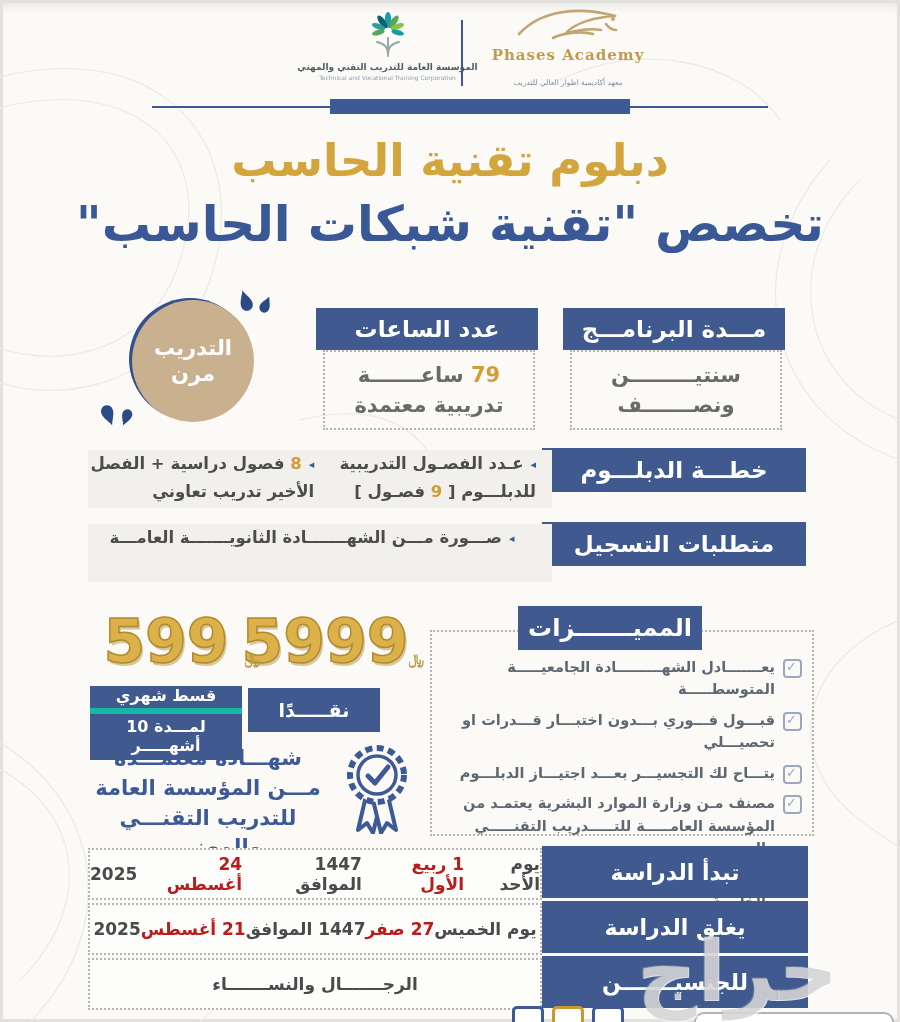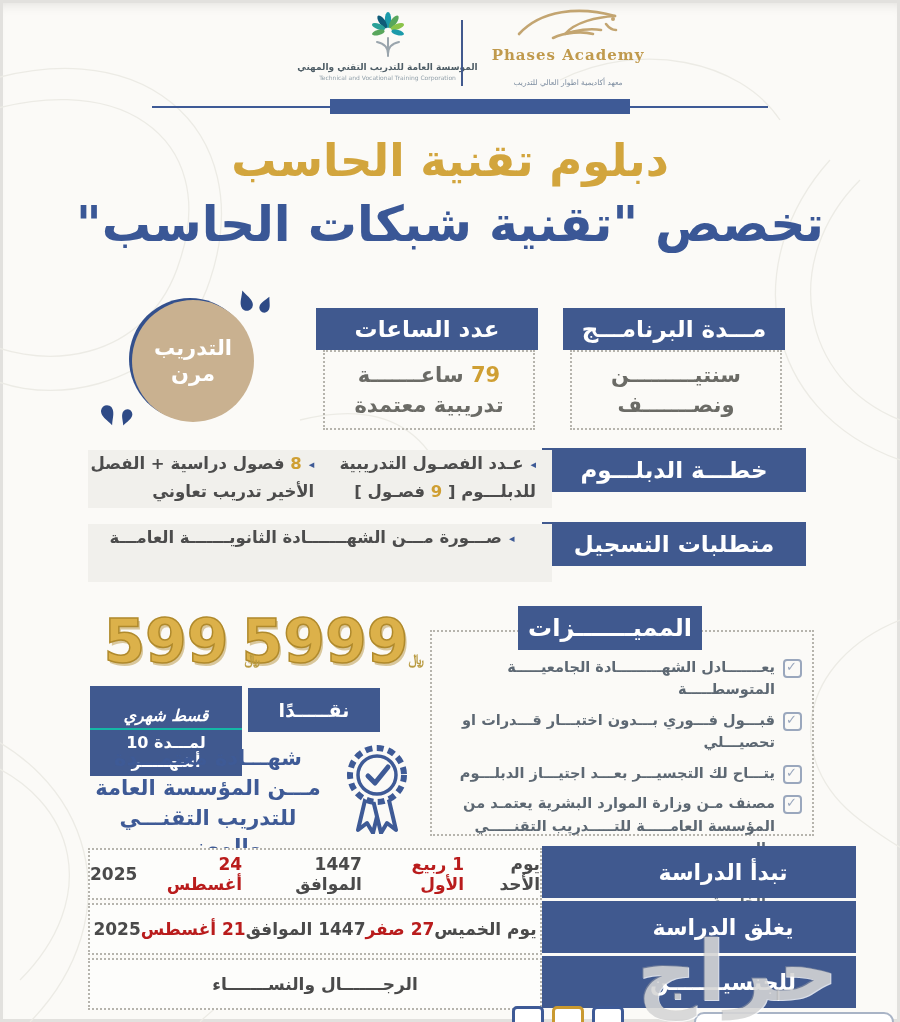--- a/index.html
+++ b/index.html
@@ -69,29 +69,29 @@
 
   
   .price-num{text-align:center;font-weight:800;font-size:60px;color:#dcb14a;
     -webkit-text-stroke:1.5px #b08a2c;text-shadow:2px 3px 0 rgba(176,138,44,.45);}
   .price-num.cash{left:240px;top:606px;width:170px;}
   .price-num.inst{left:86px;top:606px;width:160px;}
   .riyal{position:absolute;right:-14px;bottom:8px;font-size:14px;color:#b99b42;-webkit-text-stroke:0;text-shadow:none;font-weight:bold;}
   .price-box{background:#40598f;color:#fff;font-weight:800;text-align:center;}
   .price-box.cash{left:248px;top:688px;width:132px;height:44px;font-size:19px;display:flex;align-items:center;justify-content:center;}
   .price-box.inst{left:90px;top:686px;width:152px;font-size:16px;}
-  .price-box.inst .r1{padding:20px 10px 3px;border-bottom:2px solid #14b8a6;font-style:italic;}
+  .price-box.inst .r1{padding:0 10px 3px;border-bottom:6px solid #14b8a6;}
   .price-box.inst .r2{padding:3px 20px 5px;}
 
   .cert-text{left:84px;top:744px;width:248px;text-align:center;
     color:#3e5a96;font-weight:800;font-size:21px;line-height:1.42;}
   .cert-icon{left:336px;top:738px;}
 
   
-  .sch-label{width:266px;height:52px;font-size:22px;padding-left:48px;}
+  .sch-label{width:266px;height:52px;font-size:22px;}
   .sch-label.r1{left:542px;top:846px;}
   .sch-label.r2{left:542px;top:901px;}
   .sch-label.r3{left:542px;top:956px;}
   .sch-val{background:#fdfdfb;border:2px dotted #b6b4ad;display:flex;align-items:center;justify-content:center;
     color:#4a4a4a;font-weight:700;font-size:17px;}
   .sch-val.r1{left:88px;top:848px;width:450px;height:48px;}
   .sch-val.r2{left:88px;top:903px;width:450px;height:48px;}
   .sch-val.r3{left:88px;top:958px;width:450px;height:48px;}
   .sch-val .gold{color:#b91c1c;font-weight:800;}
 

